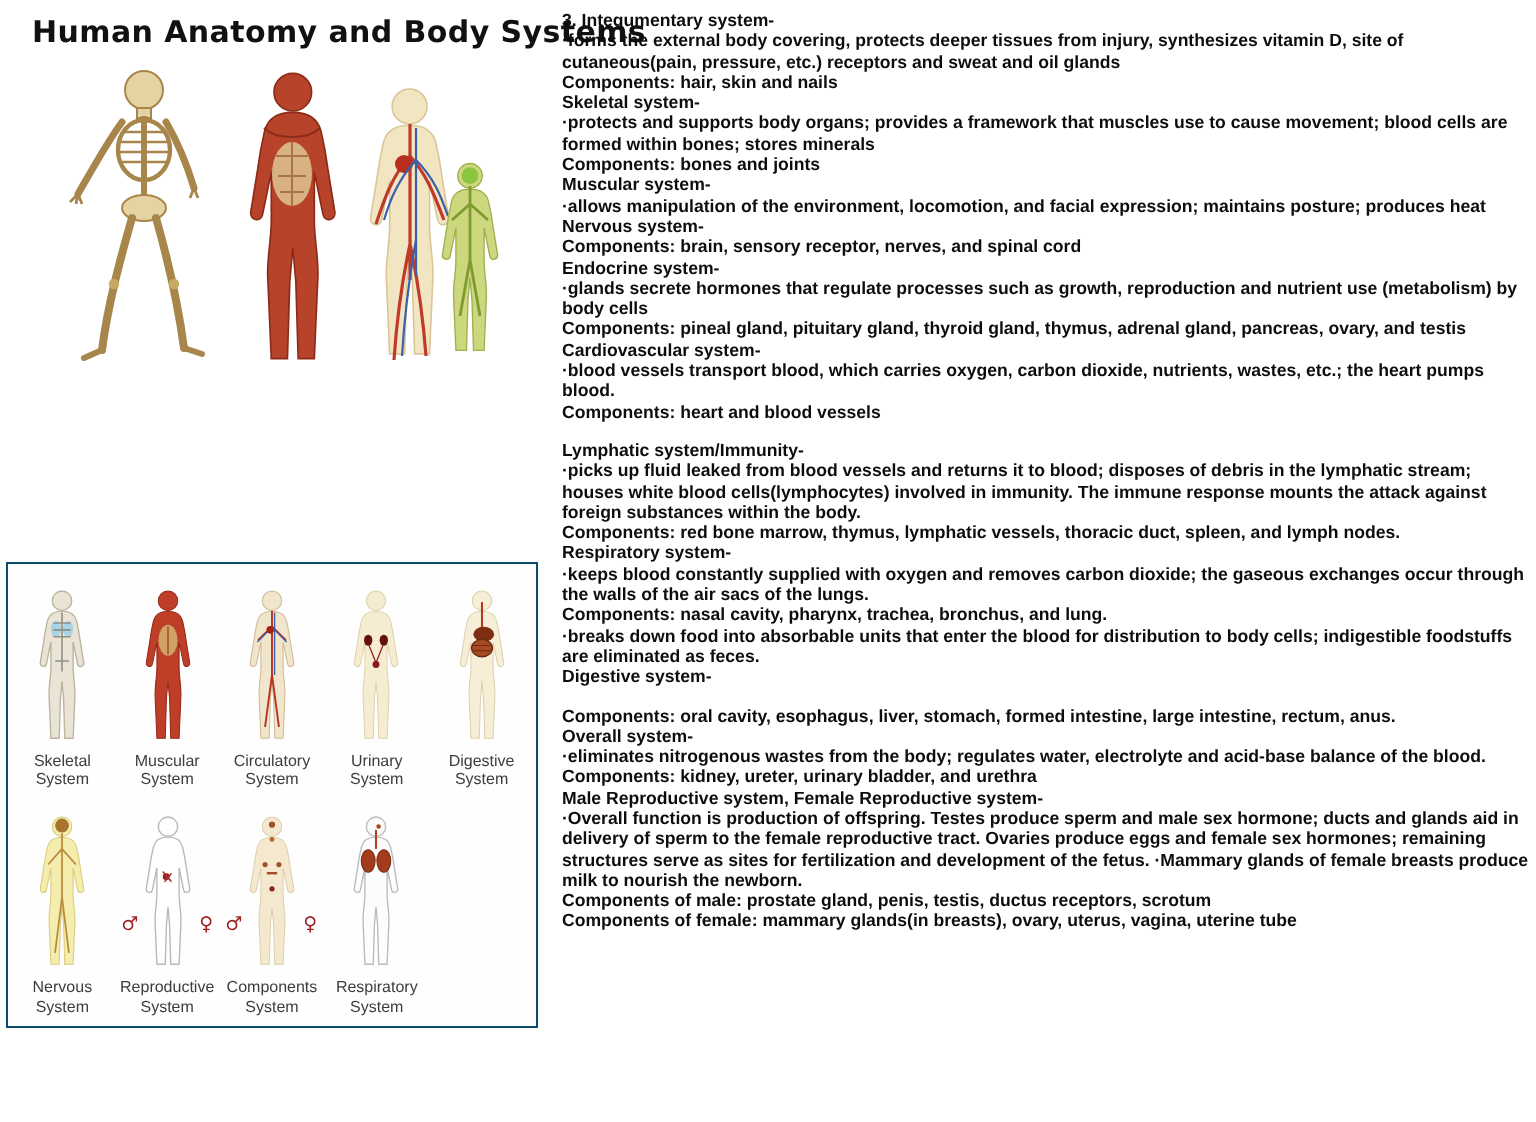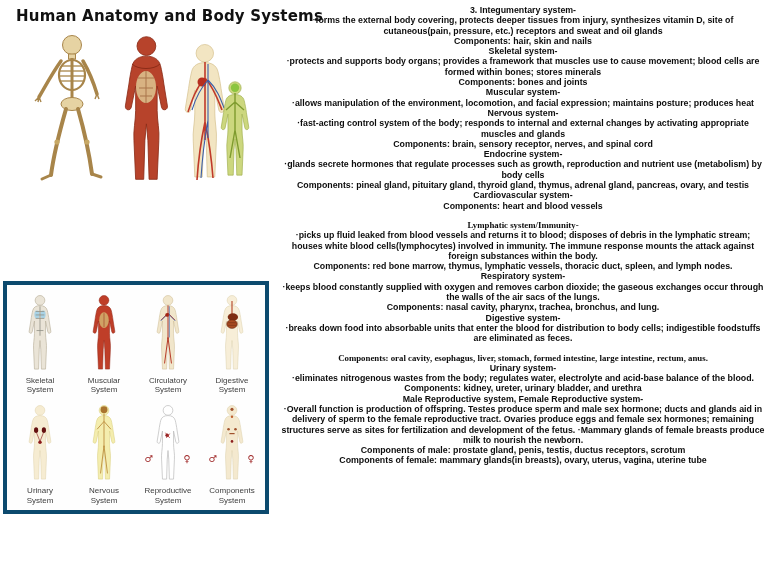--- a/index.html
+++ b/index.html
@@ -10,28 +10,28 @@
   #title{position:absolute;left:16px;top:7px;width:250px;
          font-family:"DejaVu Sans",sans-serif;font-weight:bold;font-size:15px;
          color:#111;letter-spacing:.2px;white-space:nowrap;}
 
   
   #anatomy-art{position:absolute;left:8px;top:30px;}
 
   
   #right-col{position:absolute;left:281px;top:5px;width:484px;
              font-size:8.8px;line-height:10.3px;font-weight:bold;color:#0d0d0d;
-             text-align:center;}
+             text-align:left;}
   #right-col p{margin:0;}
-  #right-col p.gap{margin-top:9px;font-family:Liberation Serif, serif;}
+  #right-col p.gap{margin-top:9px;}
 
   
   #systems-panel{position:absolute;left:3px;top:281px;width:266px;height:233px;
-                 border:4px solid #0c4a6e;background:#fefefe;
-                 display:grid;grid-template-columns:repeat(4,1fr);
+                 border:1px solid #0c4a6e;background:#fefefe;
+                 display:grid;grid-template-columns:repeat(5,1fr);
                  grid-template-rows:1fr 1fr;padding:2px 1px;box-sizing:border-box;}
   .cell{display:flex;flex-direction:column;align-items:center;justify-content:flex-end;overflow:hidden;}
   .cell svg.fig{width:52px;height:84px;flex:0 0 auto;}
   .cell .lbl{height:22px;width:50px;text-align:center;font-size:8px;line-height:9.5px;
              color:#3d3d3d;font-weight:normal;}
 
   
   .bones{stroke:#8f8f85;fill:none;}
   .sym{font-family:"DejaVu Sans",sans-serif;font-size:11px;font-weight:bold;fill:#9c2121;}
 </style>
@@ -99,37 +99,37 @@
   <div id="right-col">
     <p>3. Integumentary system-</p>
     <p>·forms the external body covering, protects deeper tissues from injury, synthesizes vitamin D, site of cutaneous(pain, pressure, etc.) receptors and sweat and oil glands</p>
     <p>Components: hair, skin and nails</p>
     <p>Skeletal system-</p>
     <p>·protects and supports body organs; provides a framework that muscles use to cause movement; blood cells are formed within bones; stores minerals</p>
     <p>Components: bones and joints</p>
     <p>Muscular system-</p>
     <p>·allows manipulation of the environment, locomotion, and facial expression; maintains posture; produces heat</p>
     <p>Nervous system-</p>
-    <p>·fast-acting control system of the body; responds to internal and external changes by activating appropriate muscles and glands</p>
     <p>Components: brain, sensory receptor, nerves, and spinal cord</p>
     <p>Endocrine system-</p>
     <p>·glands secrete hormones that regulate processes such as growth, reproduction and nutrient use (metabolism) by body cells</p>
     <p>Components: pineal gland, pituitary gland, thyroid gland, thymus, adrenal gland, pancreas, ovary, and testis</p>
     <p>Cardiovascular system-</p>
+    <p>·blood vessels transport blood, which carries oxygen, carbon dioxide, nutrients, wastes, etc.; the heart pumps blood.</p>
     <p>Components: heart and blood vessels</p>
     <p class="gap">Lymphatic system/Immunity-</p>
     <p>·picks up fluid leaked from blood vessels and returns it to blood; disposes of debris in the lymphatic stream; houses white blood cells(lymphocytes) involved in immunity. The immune response mounts the attack against foreign substances within the body.</p>
     <p>Components: red bone marrow, thymus, lymphatic vessels, thoracic duct, spleen, and lymph nodes.</p>
     <p>Respiratory system-</p>
     <p>·keeps blood constantly supplied with oxygen and removes carbon dioxide; the gaseous exchanges occur through the walls of the air sacs of the lungs.</p>
     <p>Components: nasal cavity, pharynx, trachea, bronchus, and lung.</p>
+    <p>·breaks down food into absorbable units that enter the blood for distribution to body cells; indigestible foodstuffs are eliminated as feces.</p>
     <p>Digestive system-</p>
-    <p>·breaks down food into absorbable units that enter the blood for distribution to body cells; indigestible foodstuffs are eliminated as feces.</p>
     <p class="gap">Components: oral cavity, esophagus, liver, stomach, formed intestine, large intestine, rectum, anus.</p>
-    <p>Urinary system-</p>
+    <p>Overall system-</p>
     <p>·eliminates nitrogenous wastes from the body; regulates water, electrolyte and acid-base balance of the blood.</p>
     <p>Components: kidney, ureter, urinary bladder, and urethra</p>
     <p>Male Reproductive system, Female Reproductive system-</p>
     <p>·Overall function is production of offspring. Testes produce sperm and male sex hormone; ducts and glands aid in delivery of sperm to the female reproductive tract. Ovaries produce eggs and female sex hormones; remaining structures serve as sites for fertilization and development of the fetus. ·Mammary glands of female breasts produce milk to nourish the newborn.</p>
     <p>Components of male: prostate gland, penis, testis, ductus receptors, scrotum</p>
     <p>Components of female: mammary glands(in breasts), ovary, uterus, vagina, uterine tube</p>
   </div>
 
   <div id="systems-panel">
 
@@ -157,38 +157,38 @@
         <use href="#human" xlink:href="#human" stroke="#cdbb93" stroke-width="0.6" fill="#f1e6cb"></use>
         <path d="M30,13 V52 M30,22 l-8,8 M30,22 l8,8 M30,50 l-4,30 M30,50 l4,30" stroke="#b43322" stroke-width="1.1" fill="none"></path>
         <path d="M31.5,14 V50 M31.5,24 l7,7 M28.5,24 l-7,7" stroke="#3b5fa8" stroke-width="0.8" fill="none"></path>
         <circle cx="29" cy="24" r="2.2" fill="#a32413"></circle>
       </svg>
       <div class="lbl">Circulatory System</div>
     </div>
 
     <div class="cell">
       <svg class="fig" viewBox="0 0 60 92">
+        <use href="#human" xlink:href="#human" stroke="#e0d2ac" stroke-width="0.6" fill="#f6ecd2"></use>
+        <ellipse cx="25.5" cy="30" rx="2.4" ry="3.2" fill="#641010"></ellipse>
+        <ellipse cx="34.5" cy="30" rx="2.4" ry="3.2" fill="#641010"></ellipse>
+        <path d="M26,33 L30,43 M34,33 L30,43" stroke="#8a1a1a" stroke-width="0.7" fill="none"></path>
+        <circle cx="30" cy="44" r="2" fill="#8a1a1a"></circle>
+      </svg>
+      <div class="lbl">Urinary System</div>
+    </div>
+
+    <div class="cell">
+      <svg class="fig" viewBox="0 0 60 92">
         <use href="#human" xlink:href="#human" stroke="#ddd0ab" stroke-width="0.6" fill="#f7eed8"></use>
         <path d="M30,8 V23" stroke="#b03a1e" stroke-width="1.2" fill="none"></path>
         <ellipse cx="31" cy="26.5" rx="6" ry="4.3" fill="#7e2d12"></ellipse>
         <ellipse cx="30" cy="34.5" rx="6" ry="5" fill="#a84b22" stroke="#6b2a10" stroke-width="0.8"></ellipse>
         <path d="M25,33 h10 M25,36 h10" stroke="#6b2a10" stroke-width="0.6" fill="none"></path>
       </svg>
       <div class="lbl">Digestive System</div>
-    </div>
-
-    <div class="cell">
-      <svg class="fig" viewBox="0 0 60 92">
-        <use href="#human" xlink:href="#human" stroke="#e0d2ac" stroke-width="0.6" fill="#f6ecd2"></use>
-        <ellipse cx="25.5" cy="30" rx="2.4" ry="3.2" fill="#641010"></ellipse>
-        <ellipse cx="34.5" cy="30" rx="2.4" ry="3.2" fill="#641010"></ellipse>
-        <path d="M26,33 L30,43 M34,33 L30,43" stroke="#8a1a1a" stroke-width="0.7" fill="none"></path>
-        <circle cx="30" cy="44" r="2" fill="#8a1a1a"></circle>
-      </svg>
-      <div class="lbl">Urinary System</div>
     </div>
 
     <div class="cell">
       <svg class="fig" viewBox="0 0 60 92">
         <use href="#human" xlink:href="#human" stroke="#d8cc7a" stroke-width="0.6" fill="#f4edae"></use>
         <circle cx="30" cy="6.5" r="4" fill="#a9742f"></circle>
         <path d="M30,11 V50 M30,20 l-8,9 M30,20 l8,9 M30,48 l-4,32 M30,48 l4,32" stroke="#b98a3a" stroke-width="1" fill="none"></path>
       </svg>
       <div class="lbl">Nervous System</div>
     </div>
@@ -213,15 +213,25 @@
         <circle cx="26" cy="29" r="1.5" fill="#a0522d"></circle>
         <circle cx="34" cy="29" r="1.5" fill="#a0522d"></circle>
         <path d="M27,34 h6" stroke="#a0522d" stroke-width="1.4" fill="none"></path>
         <circle cx="30" cy="43" r="1.5" fill="#8c1f1f"></circle>
         <text class="sym" x="3" y="67">♂</text>
         <text class="sym" x="48" y="67">♀</text>
       </svg>
       <div class="lbl">Components System</div>
     </div>
 
+    <div class="cell">
+      <svg class="fig" viewBox="0 0 60 92">
+        <use href="#human" xlink:href="#human" stroke="#bcbcbc" stroke-width="0.8" fill="#fcfcfc"></use>
+        <circle cx="31.5" cy="7" r="1.3" fill="#b0421f"></circle>
+        <path d="M30,9 V20" stroke="#b0421f" stroke-width="1.2" fill="none"></path>
+        <ellipse cx="25.5" cy="27" rx="4" ry="6.5" fill="#a23c1c" stroke="#7c2a12" stroke-width="0.6"></ellipse>
+        <ellipse cx="34.5" cy="27" rx="4" ry="6.5" fill="#a23c1c" stroke="#7c2a12" stroke-width="0.6"></ellipse>
+      </svg>
+      <div class="lbl">Respiratory System</div>
+    </div>
 
   </div>
 </div>
 
 </body></html>

